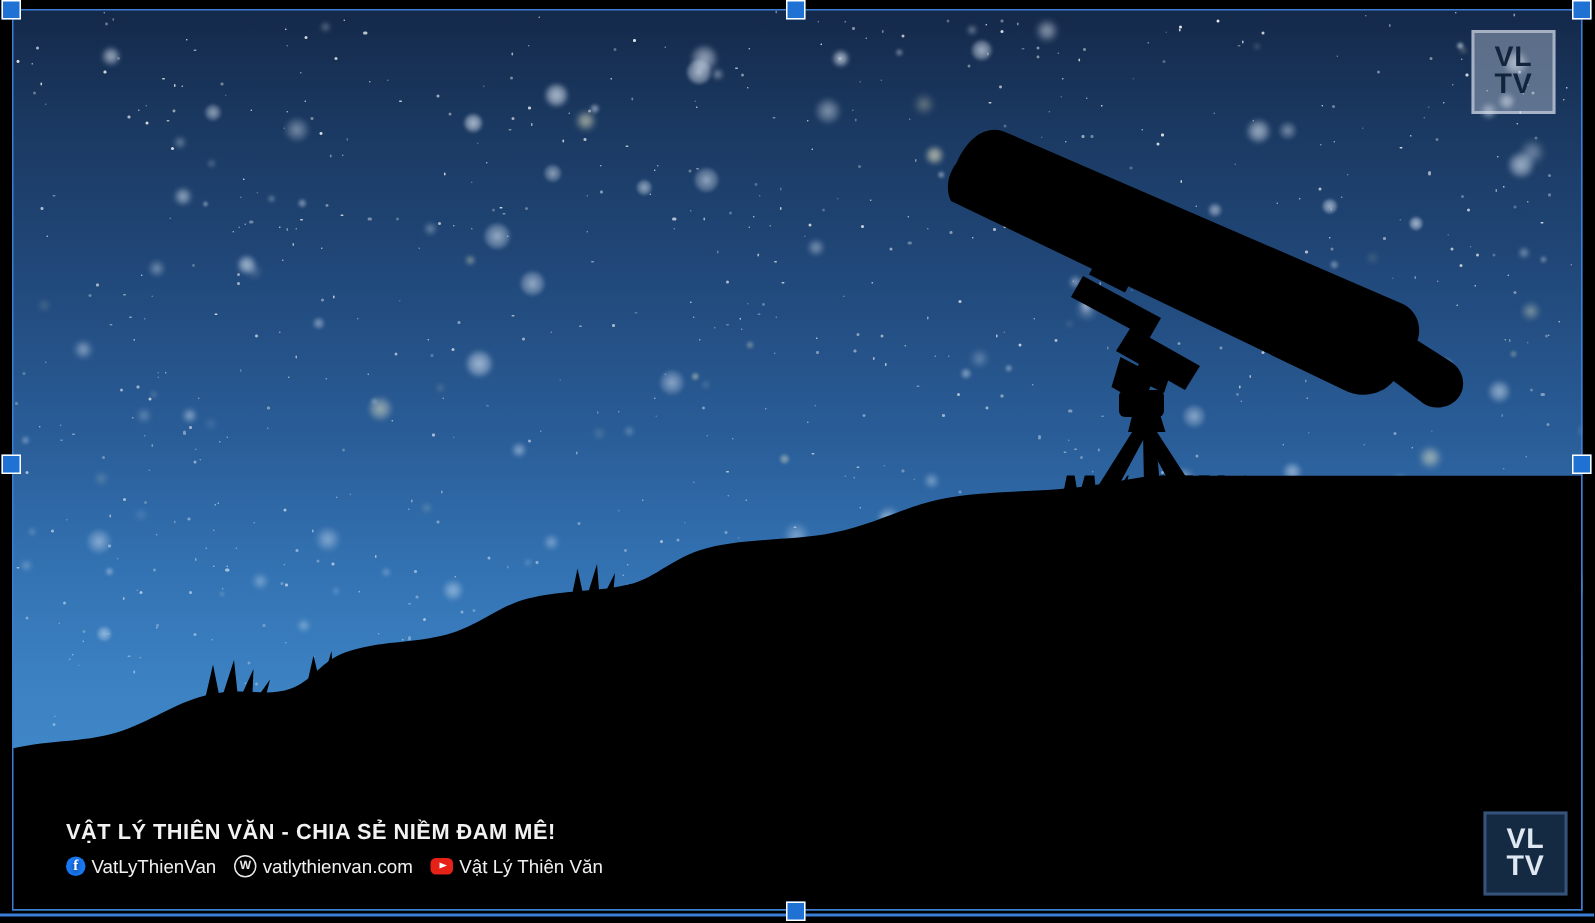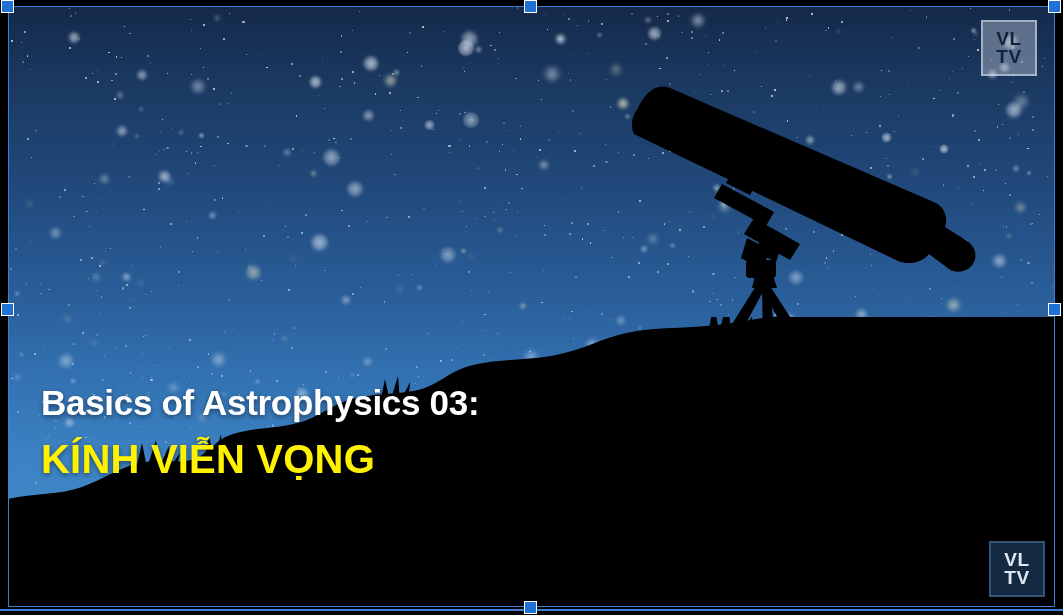--- a/index.html
+++ b/index.html
@@ -1202,25 +1202,38 @@
           <path d="M372 86 l5 -24 l5 23 l8 -26 l2 26 l10 -20 l-2 23 l12 -16 l-6 19
                    l14 -10 l-11 15 z"></path>
           <path d="M700 16 l6 -30 l5 29 l9 -32 l3 32 l11 -25 l-2 27 l13 -19 l-6 22
                    l16 -12 l-12 18 z"></path>
           <path d="M764 8 l6 -34 l6 33 l9 -36 l3 36 l12 -28 l-2 30 l14 -21 l-7 24
                    l18 -13 l-14 20 z"></path>
         </g>
       </svg>
     </div>
 
-    <div class="title-block">
-      <div class="title-main">Basics of Astrophysics 03:</div>
-      <div class="title-sub">KÍNH VIỄN VỌNG</div>
+
+    <div class="footer">
+      <div class="footer-tagline">VẬT LÝ THIÊN VĂN - CHIA SẺ NIỀM ĐAM MÊ!</div>
+      <div class="footer-links">
+        <span class="footer-item">
+          <span class="ico ico-fb">f</span>
+          <span>VatLyThienVan</span>
+        </span>
+        <span class="footer-item">
+          <span class="ico ico-web">W</span>
+          <span>vatlythienvan.com</span>
+        </span>
+        <span class="footer-item">
+          <span class="ico ico-yt"></span>
+          <span>Vật Lý Thiên Văn</span>
+        </span>
+      </div>
     </div>
-
 
     <div class="wm wm-top">
       <span>VL</span>
       <span>TV</span>
     </div>
   </div>
 
   <div class="wm wm-bottom">
     <span>VL</span>
     <span>TV</span>

